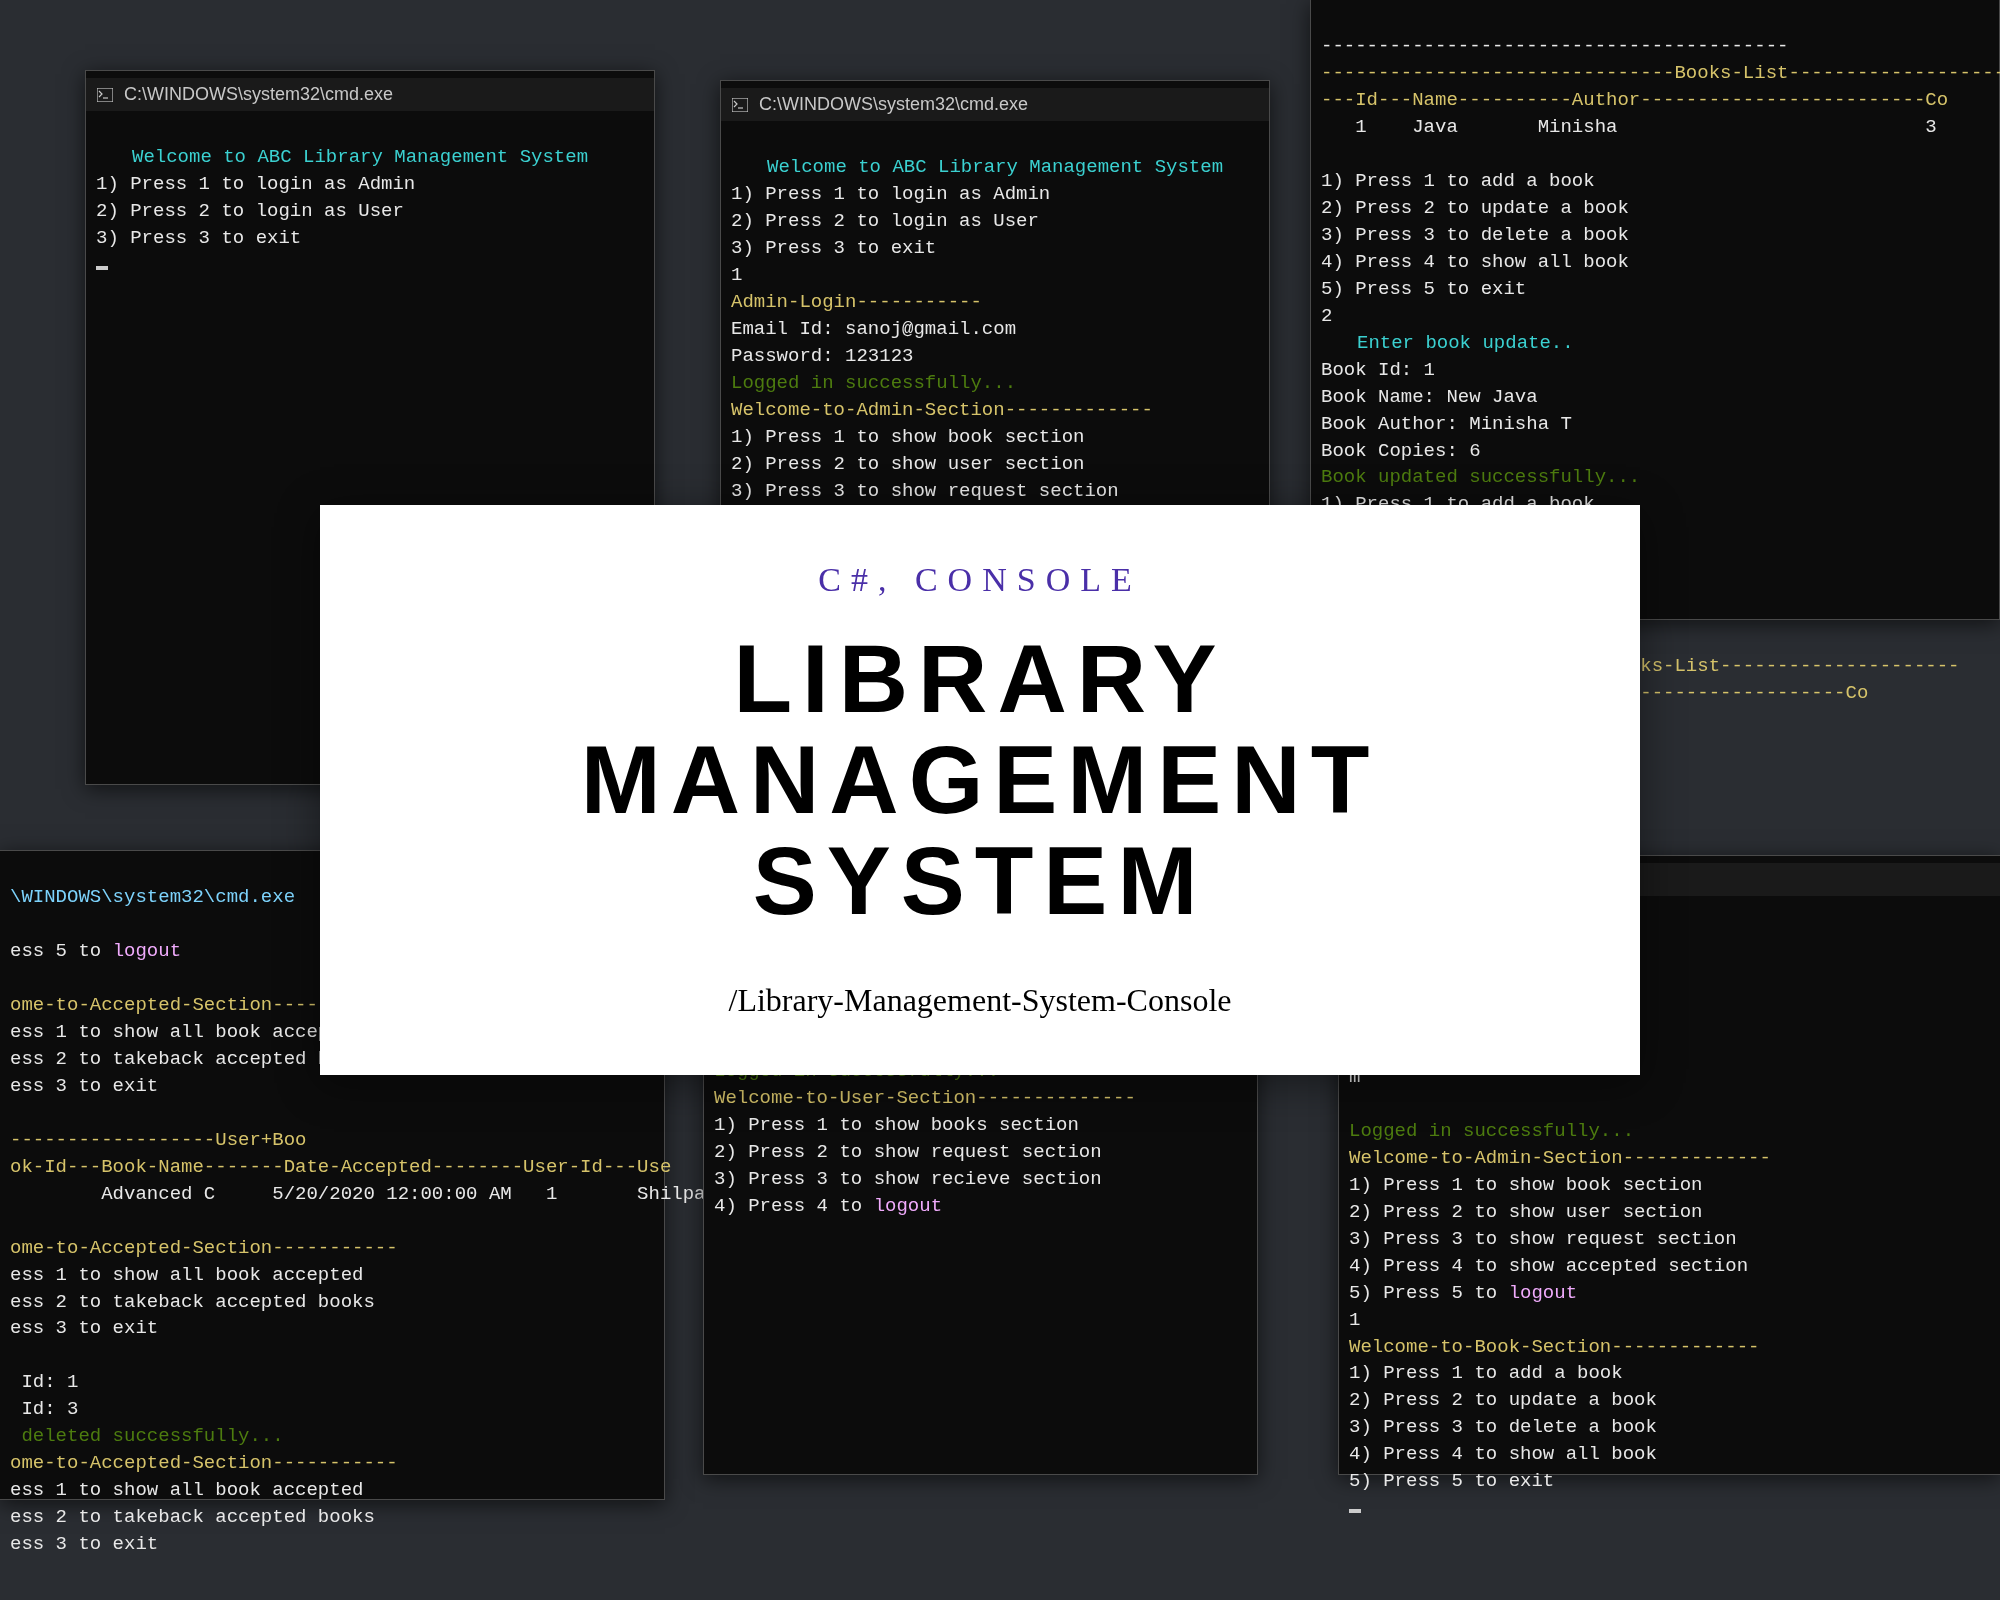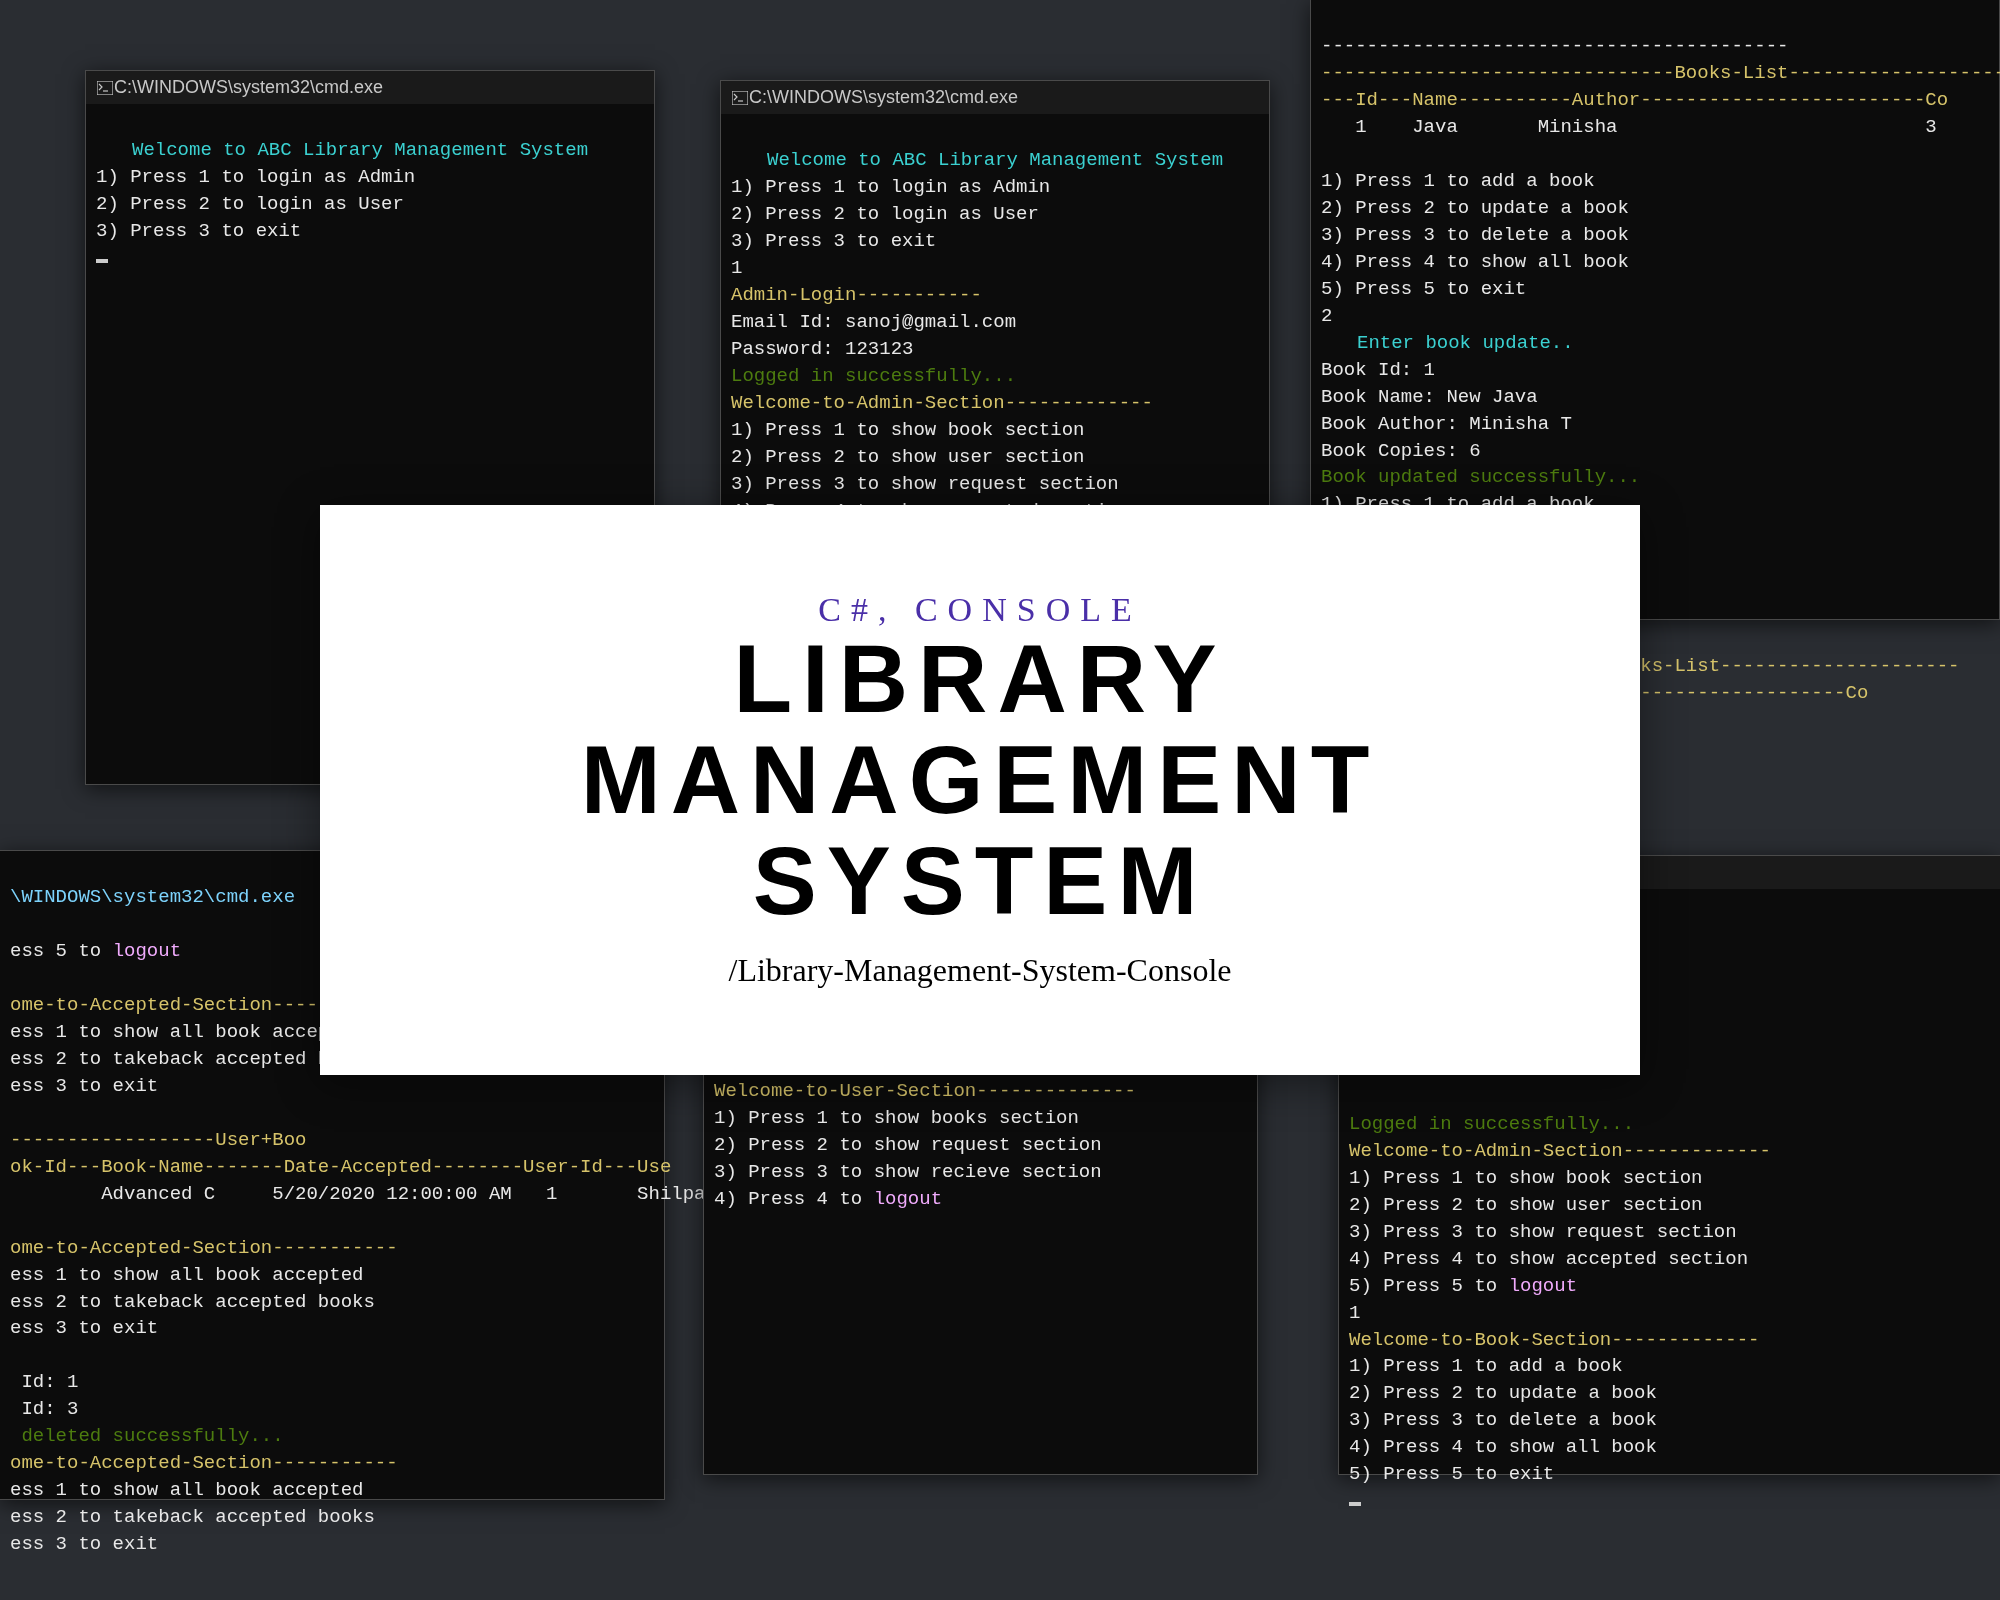--- a/index.html
+++ b/index.html
@@ -17,22 +17,23 @@
     border: 1px solid #4a4a4a;
     box-shadow: 0 4px 20px rgba(0,0,0,0.6);
   }
   .titlebar {
     background: #1a1a1a;
     color: #c8c8c8;
     padding: 6px 10px;
     font-size: 18px;
     display: flex;
     align-items: center;
-    gap: 0;
+    gap: 10px;
     font-family: "Segoe UI", sans-serif;
+    margin-top: 7px;
   }
   .titlebar-icon {
     width: 18px;
     height: 18px;
     display: inline-flex;
     align-items: center;
     justify-content: center;
     color: #c8c8c8;
   }
   .console-body {
@@ -62,20 +63,21 @@
     position: absolute;
     top: 505px;
     left: 320px;
     width: 1320px;
     height: 570px;
     background: #ffffff;
     display: flex;
     flex-direction: column;
     align-items: center;
     justify-content: center;
+    gap: 30px;
     box-shadow: 0 8px 40px rgba(0,0,0,0.45);
     z-index: 50;
     padding: 40px;
   }
   .card-subtitle {
     font-family: Georgia, "Times New Roman", serif;
     letter-spacing: 10px;
     font-size: 34px;
     color: #4a2fa8;
     text-align: center;

